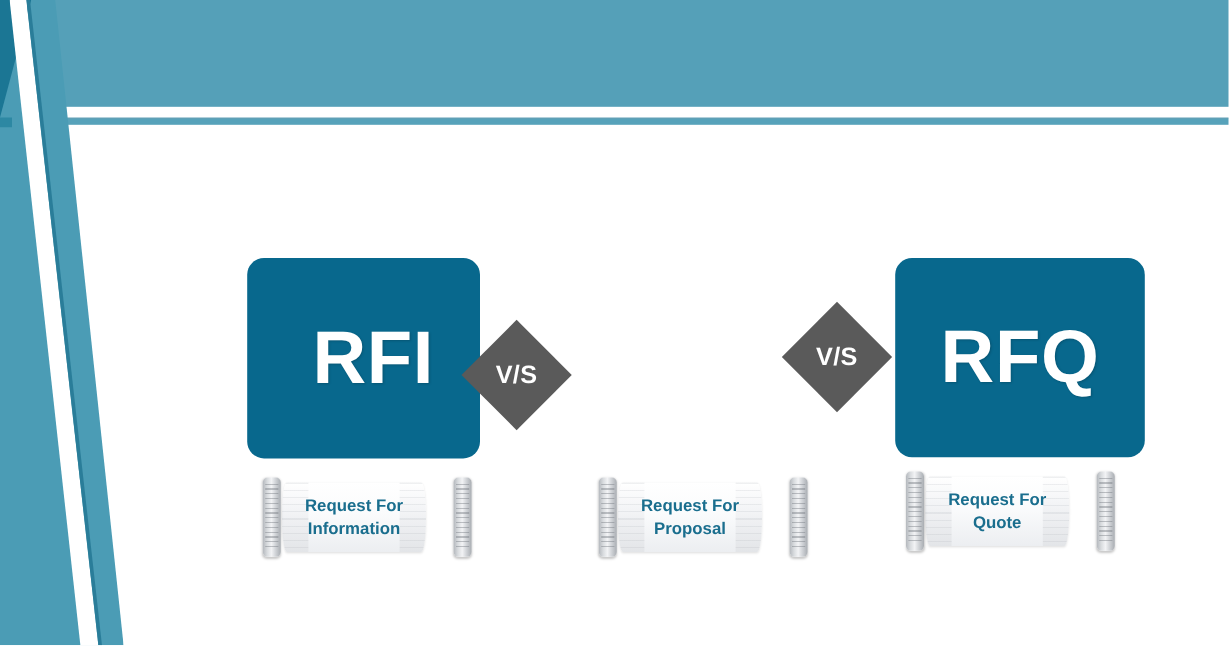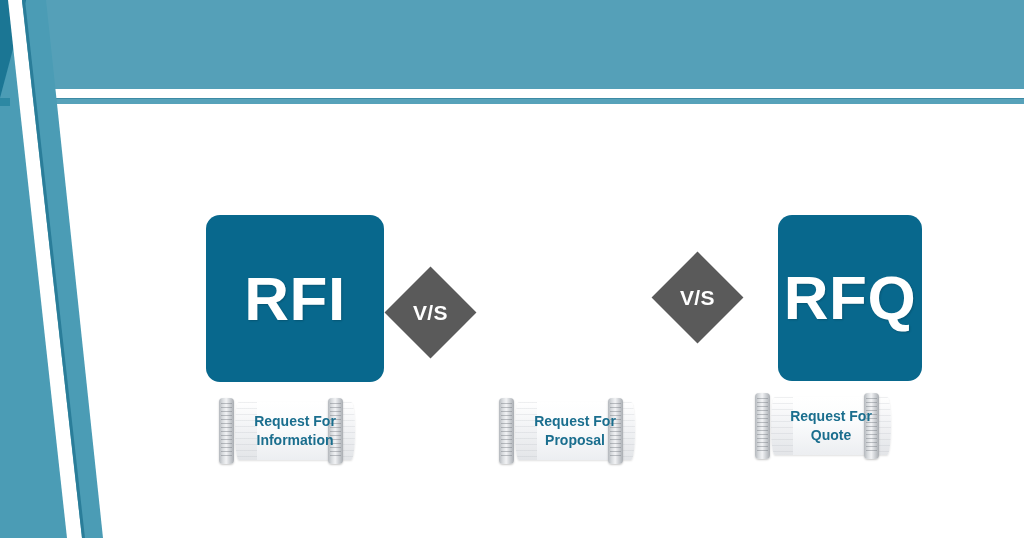--- a/index.html
+++ b/index.html
@@ -120,23 +120,23 @@
   .concept-box .label {
     color: #ffffff;
     font-family: "Liberation Sans", sans-serif;
     font-weight: bold;
     font-size: 62px;
     letter-spacing: 0.5px;
     line-height: 1;
     text-shadow: 1px 1px 2px rgba(0,0,0,0.18);
   }
 
-  .box-rfi { left: 206px; top: 215px; width: 178px; height: 167px; }
+  .box-rfi { left: 206px; top: 215px; width: 178px; height: 167px; padding-left: 16px; }
   .box-rfp { left: 478px; top: 218px; width: 179px; height: 162px; }
-  .box-rfq { left: 778px; top: 215px; width: 144px; height: 166px; }
+  .box-rfq { left: 746px; top: 215px; width: 208px; height: 166px; }
 
   
   .vs-diamond {
     position: absolute;
     background: #5a5a5a;
     transform: rotate(45deg);
     display: flex;
     align-items: center;
     justify-content: center;
   }
@@ -149,21 +149,21 @@
     letter-spacing: 0.3px;
     line-height: 1;
     white-space: nowrap;
   }
   .vs-1 { left: 398px; top: 280px; width: 65px; height: 65px; }
   .vs-2 { left: 665px; top: 265px; width: 65px; height: 65px; }
 
   
   .scroll {
     position: absolute;
-    width: 124px;
+    width: 174px;
     height: 66px;
   }
   .scroll-body {
     position: absolute;
     left: 16px;
     top: 4px;
     width: 120px;
     height: 58px;
     background:
       linear-gradient(180deg, #ffffff 0%, #f3f4f6 40%, #e3e5e8 100%);

